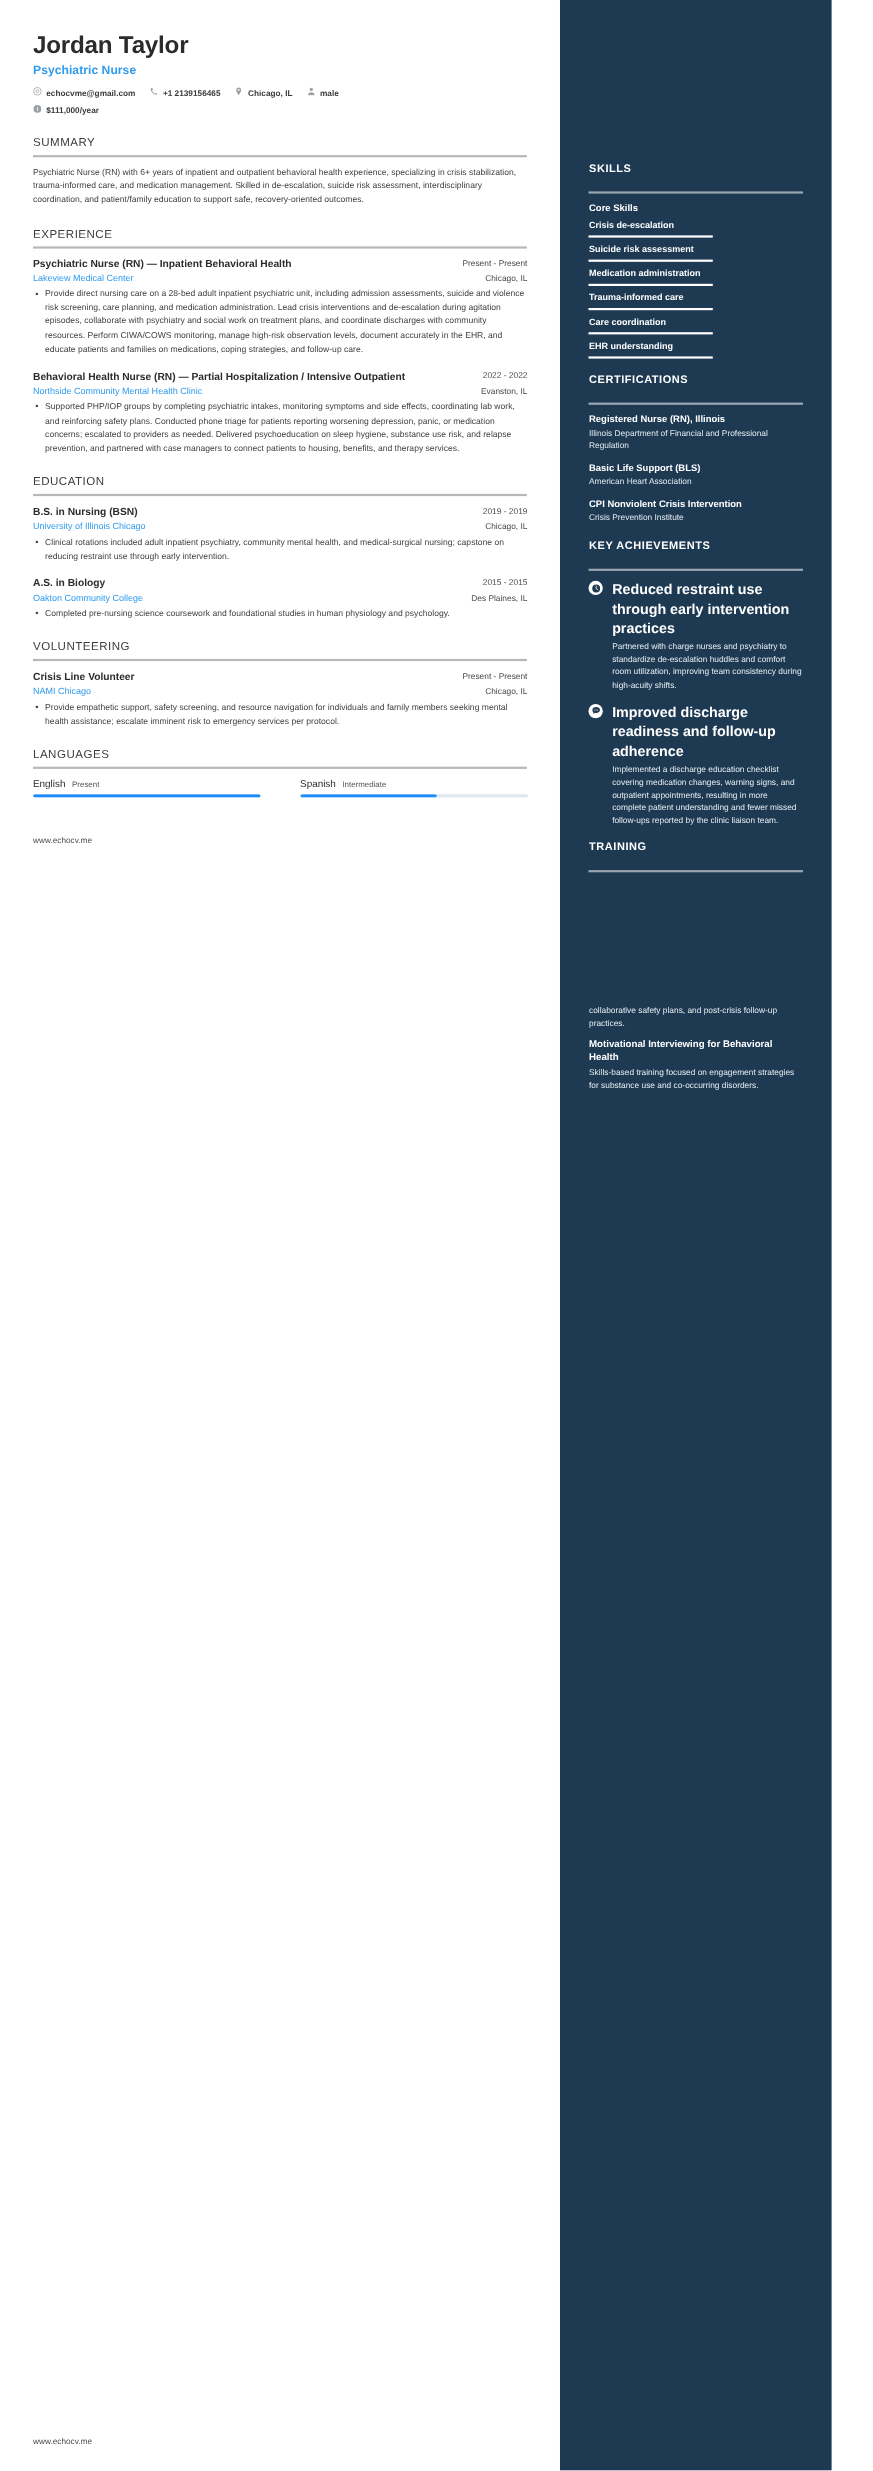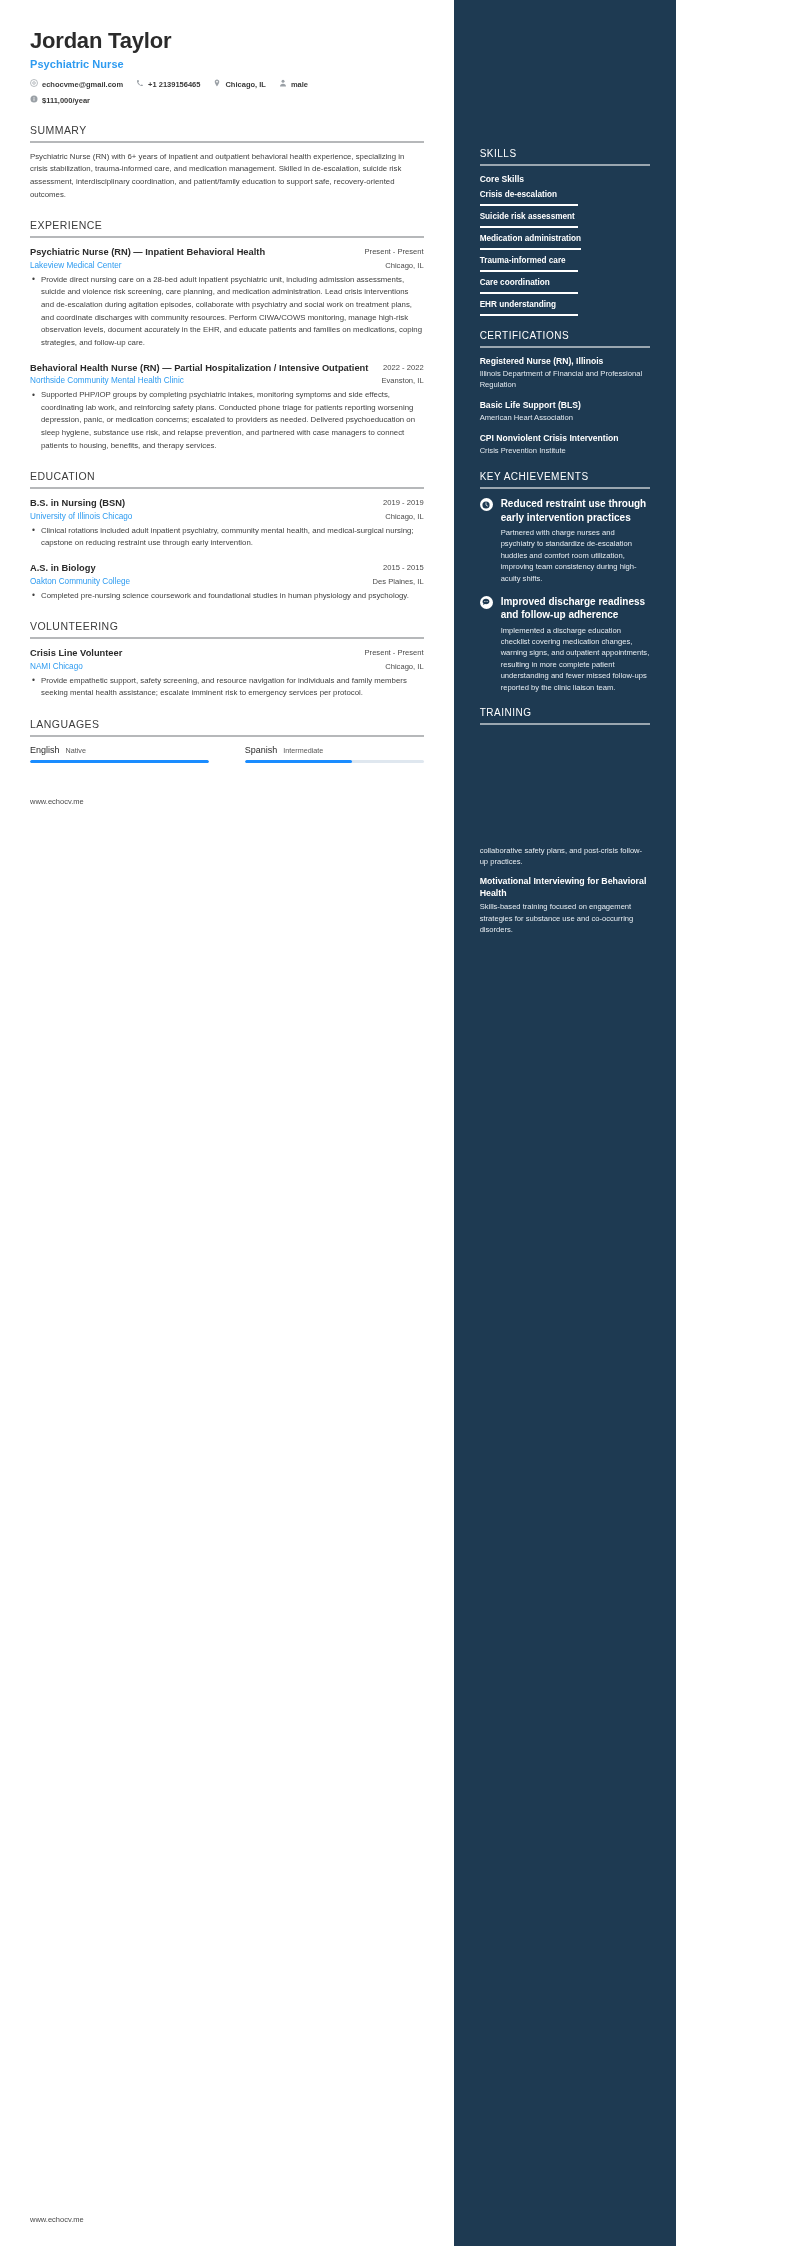--- a/index.html
+++ b/index.html
@@ -4,21 +4,21 @@
 <style>
   * { box-sizing: border-box; margin: 0; padding: 0; }
   html, body {
     width: 794px;
     background: #ffffff;
     font-family: "Liberation Sans", sans-serif;
     -webkit-font-smoothing: antialiased;
   }
   .page {
     position: relative;
-    width: 676px;
+    width: 756px;
     min-height: 2246px;
     background: #ffffff;
     display: flex;
     align-items: stretch;
   }
 
   
   .main {
     width: 536px;
     padding: 28px 30px 0 30px;
@@ -193,23 +193,23 @@
   .sidebar {
     width: 258px;
     background: #1e3a52;
     color: #ffffff;
     padding: 148px 26px 0 26px;
   }
   .sb-section { margin-bottom: 14px; }
   .sb-title {
     font-size: 10px;
     letter-spacing: 0.5px;
-    font-weight: normal;
-    color: #ffffff;
-    padding-bottom: 5px;
+    font-weight: bold;
+    color: #ffffff;
+    padding-bottom: 15px;
   }
   .sb-rule {
     height: 2px;
     background: #9aa6b0;
     width: 100%;
     margin-bottom: 8px;
   }
   .sb-skill-group {
     font-size: 8.6px;
     font-weight: bold;
@@ -246,21 +246,21 @@
     flex: 0 0 auto;
     width: 13px; height: 13px;
     border-radius: 50%;
     background: #ffffff;
     display: flex; align-items: center; justify-content: center;
     margin-top: 1px;
   }
   .ach-icon svg { width: 8px; height: 8px; fill: #1e3a52; display: block; }
   .ach-body { flex: 1 1 auto; }
   .ach-title {
-    font-size: 10px;
+    font-size: 13px;
     font-weight: bold;
     line-height: 1.34;
     color: #ffffff;
     margin-bottom: 3px;
   }
   .ach-desc {
     font-size: 7.6px;
     line-height: 1.5;
     color: #e6ecf1;
   }
@@ -427,21 +427,21 @@
       </div>
     </div>
 
     <div class="section">
       <div class="section-title">LANGUAGES</div>
       <div class="section-rule"></div>
       <div class="lang-grid">
         <div class="lang">
           <div class="lang-head">
             <span class="lang-name">English</span>
-            <span class="lang-level">Native</span>
+            <span class="lang-level">Present</span>
           </div>
           <div class="lang-bar">
             <div class="lang-fill" id="lang0" style="width: 100%;"></div>
           </div>
         </div>
         <div class="lang">
           <div class="lang-head">
             <span class="lang-name">Spanish</span>
             <span class="lang-level">Intermediate</span>
           </div>

